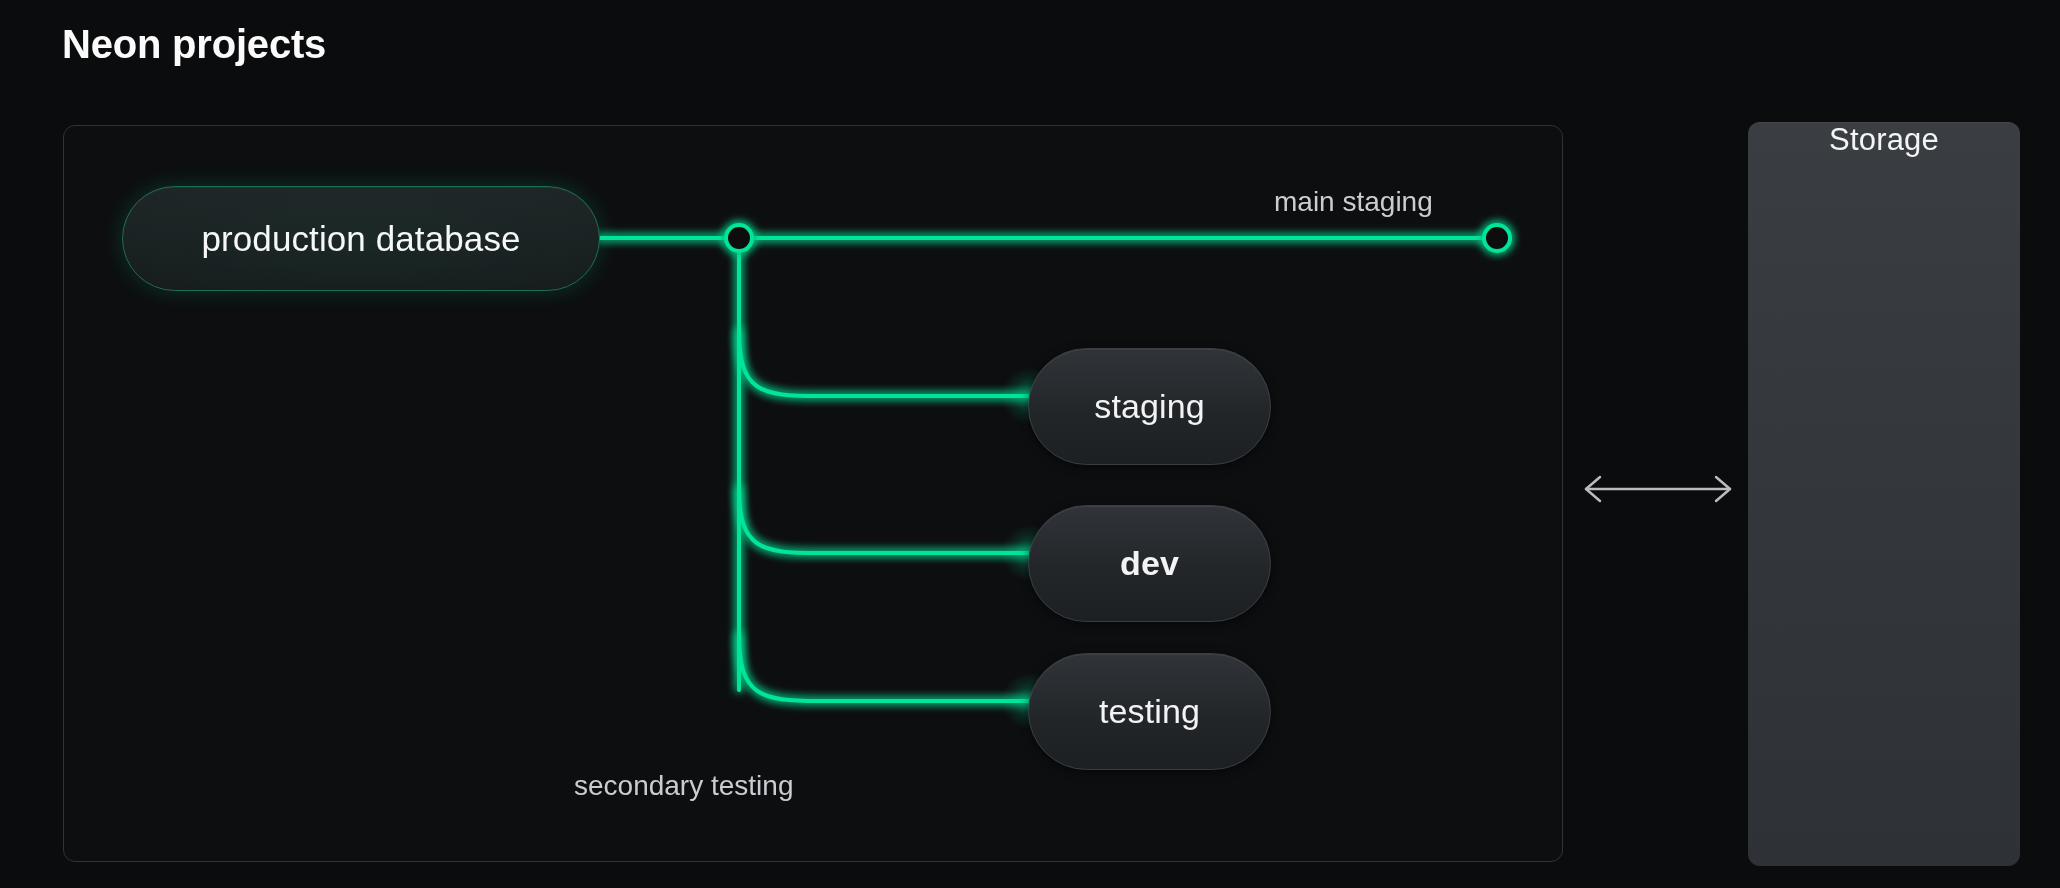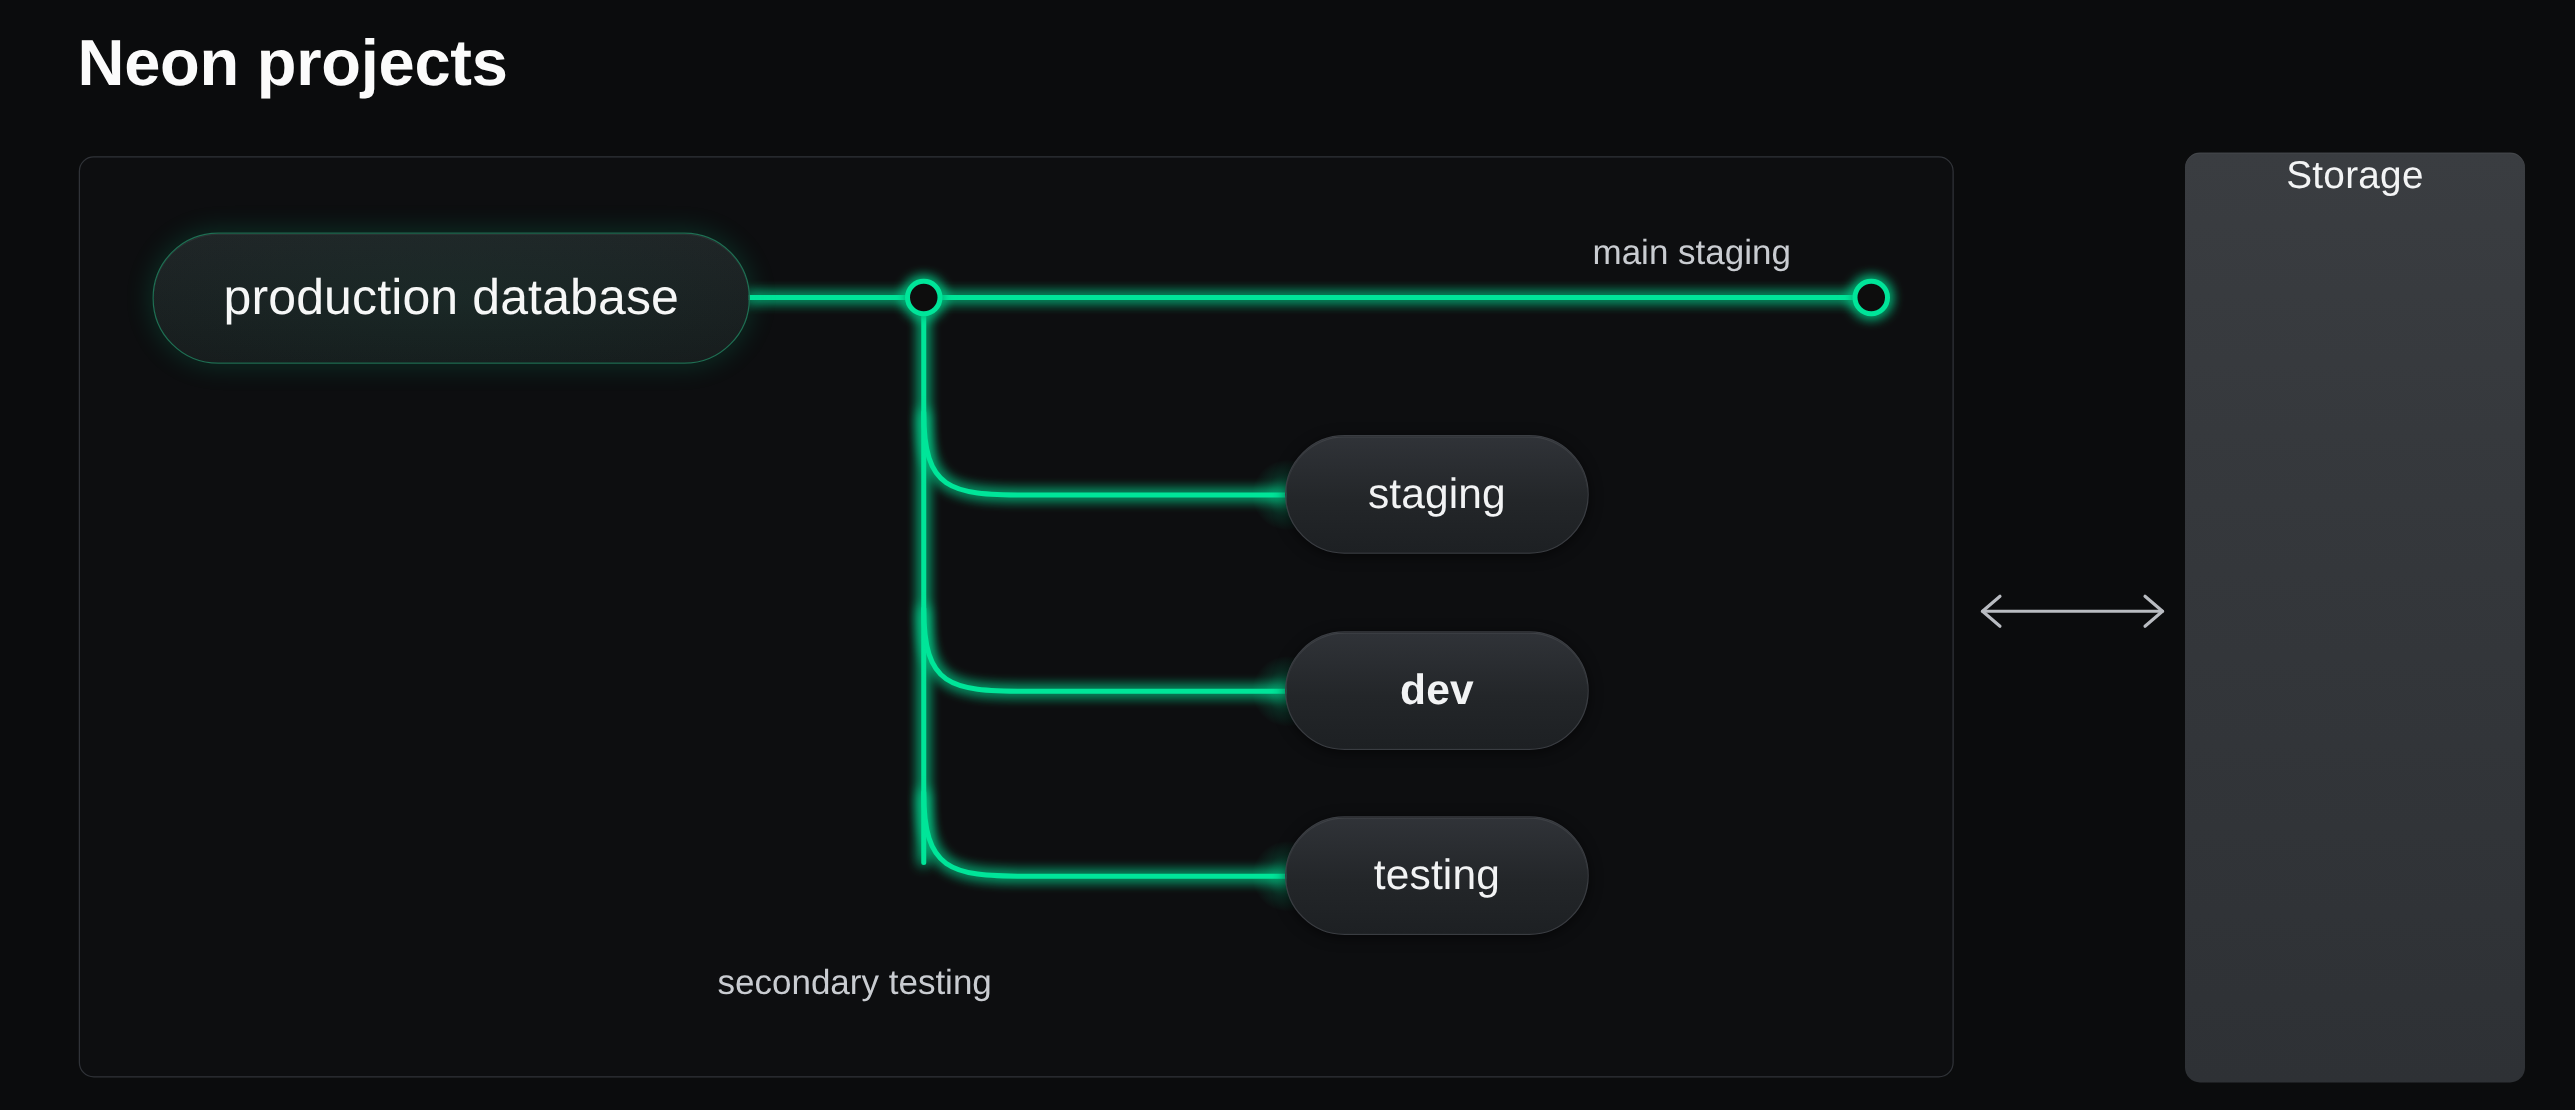--- a/index.html
+++ b/index.html
@@ -22,21 +22,21 @@
     width: 2060px;
     height: 888px;
     background: #0b0c0d;
   }
 
   
   .page-title {
     position: absolute;
     left: 62px;
     top: 20px;
-    font-size: 52px;
+    font-size: 40px;
     font-weight: 700;
     letter-spacing: -0.2px;
     color: #fbfbfb;
     line-height: 1.2;
   }
 
   
   .project-panel {
     position: absolute;
     left: 63px;
@@ -78,26 +78,26 @@
     height: 105px;
     border: 1.5px solid #1f6f53;
     background:
       radial-gradient(120% 160% at 50% 50%, rgba(0,229,153,0.055) 0%, rgba(0,229,153,0.0) 70%),
       linear-gradient(180deg, #202225 0%, #17191b 100%);
     box-shadow:
       inset 0 1px 0 rgba(255,255,255,0.05),
       0 0 22px rgba(0,229,153,0.18);
     z-index: 4;
   }
-  .pill-primary .pill-label { font-size: 40px; color: #f6f7f7; }
+  .pill-primary .pill-label { font-size: 35px; color: #f6f7f7; }
 
   .pill-secondary {
     left: 1028px;
     width: 243px;
-    height: 95px;
+    height: 117px;
     border: 1px solid #3a3d42;
     background: linear-gradient(180deg, #303338 0%, #232629 55%, #1d2023 100%);
     box-shadow:
       inset 0 1px 0 rgba(255,255,255,0.07),
       0 2px 10px rgba(0,0,0,0.55);
     z-index: 4;
   }
   .pill-staging { top: 348px; }
   .pill-dev     { top: 505px; font-weight: bold; }
   .pill-testing { top: 653px; }

